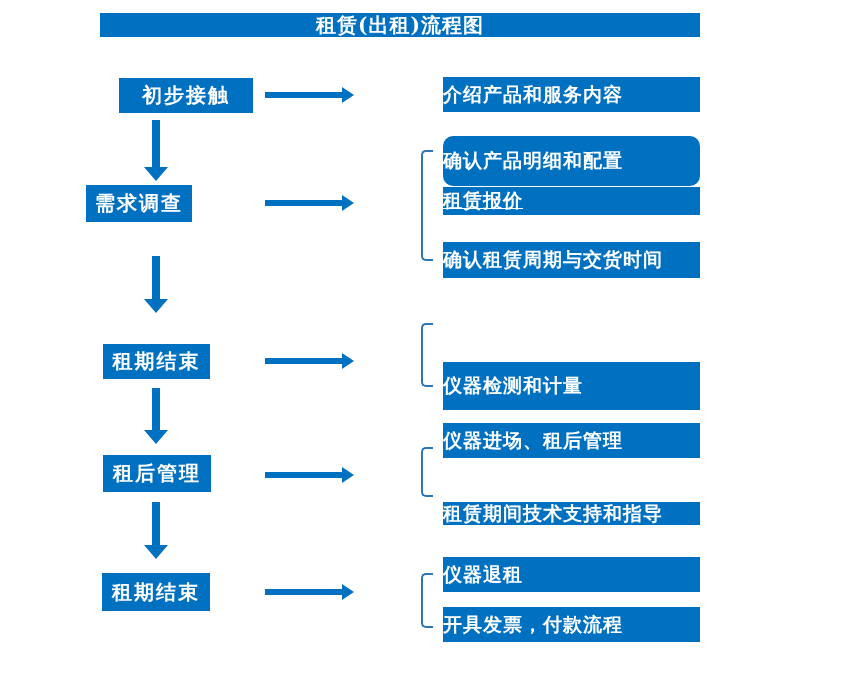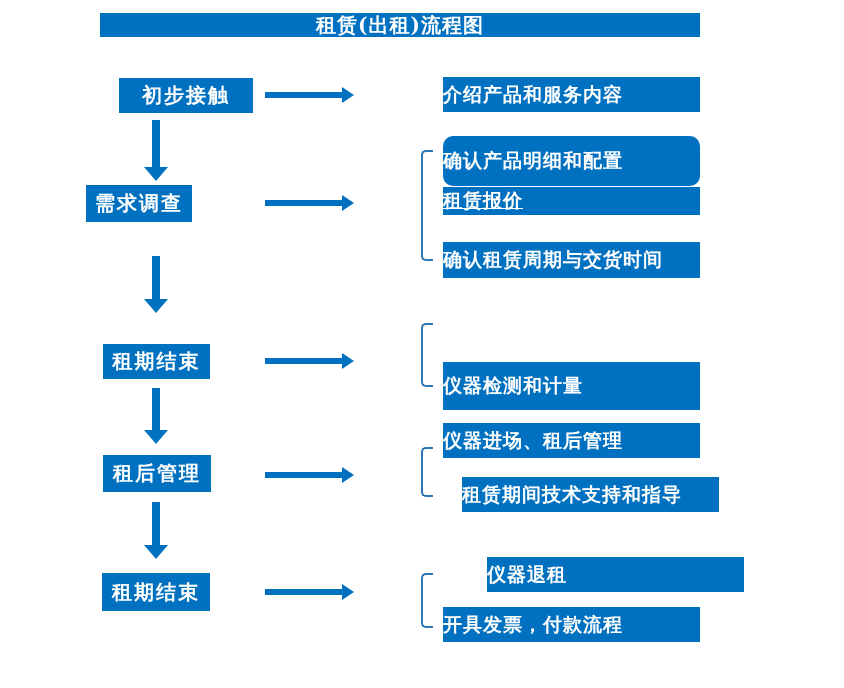--- a/index.html
+++ b/index.html
@@ -80,22 +80,22 @@
   #sbox4{left:103px;top:455px;width:108px;height:37px;}
   #sbox5{left:102px;top:573px;width:108px;height:38px;}
 
   #rbox1{top:77px;height:35px;}
   #rbox2{top:136px;height:50px;border-radius:10px;}
   #rbox3{top:187px;height:28px;text-decoration:underline;}
   #rbox4{top:242px;height:36px;}
   #rbox5{top:314px;height:34px;}
   #rbox6{top:362px;height:48px;}
   #rbox7{top:423px;height:35px;}
-  #rbox8{top:477px;height:35px;margin-left:19px;}
-  #rbox9{top:557px;height:35px;margin-left:44px;}
+  #rbox8{top:502px;height:23px;}
+  #rbox9{top:557px;height:35px;}
   #rbox10{top:607px;height:35px;}
 
   #harrow1{top:92px;}
   #harrow2{top:200px;}
   #harrow3{top:358px;}
   #harrow4{top:472px;}
   #harrow5{top:589px;}
 
   #varrow1{top:120px;height:47px;}
   #varrow2{top:256px;height:43px;}

